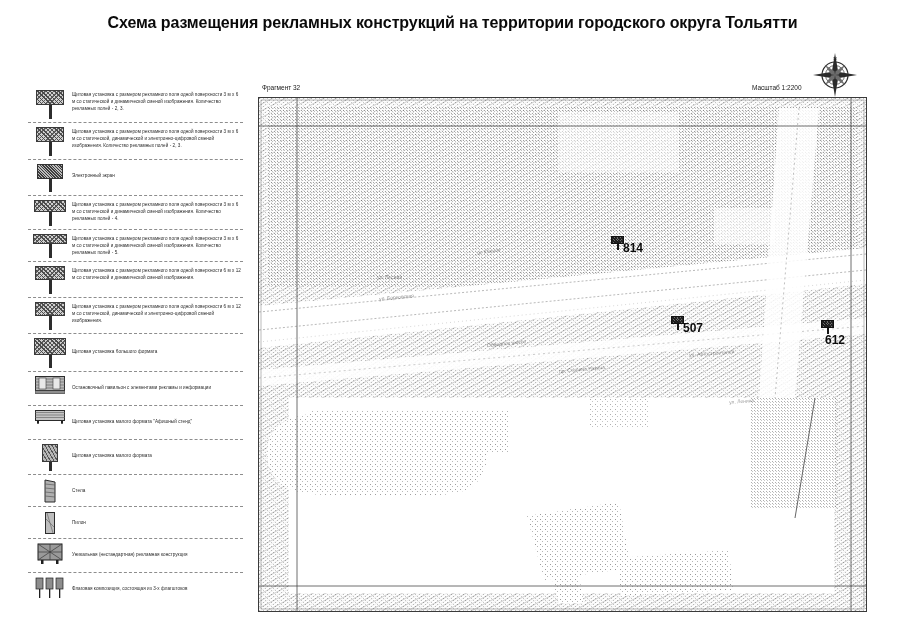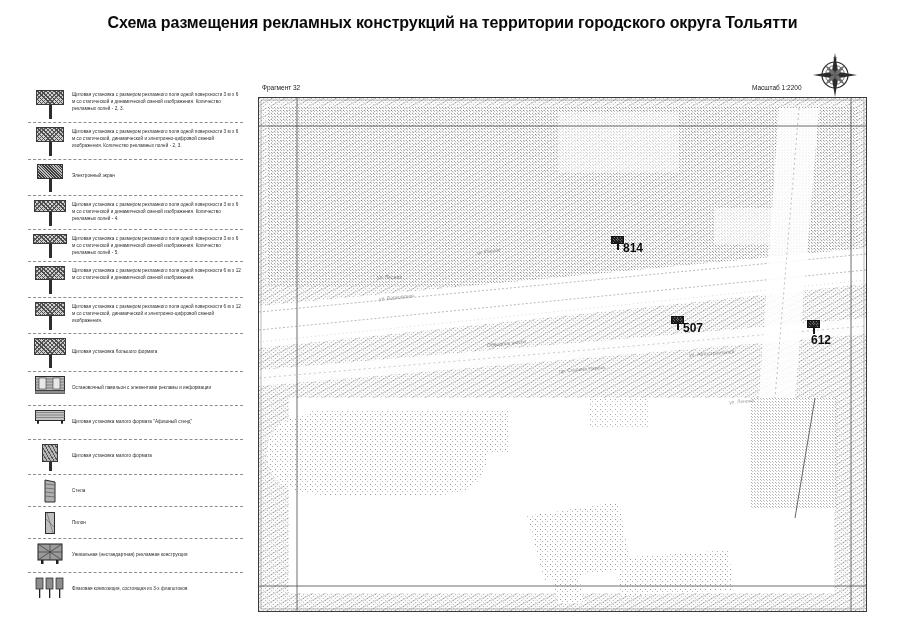--- a/index.html
+++ b/index.html
@@ -464,18 +464,18 @@
     <div class="marker-post"></div>
     <div class="marker-num">814</div>
   </div>
 
   <div class="marker" style="left:412px; top:218px;">
     <div class="marker-board"></div>
     <div class="marker-post"></div>
     <div class="marker-num">507</div>
   </div>
 
-  <div class="marker" style="left:548px; top:222px;text-align:center;">
+  <div class="marker" style="left:562px; top:222px;text-align:center;">
     <div class="marker-board"></div>
     <div class="marker-post"></div>
     <div class="marker-num below">612</div>
   </div>
 </div>
 
 </body></html>

